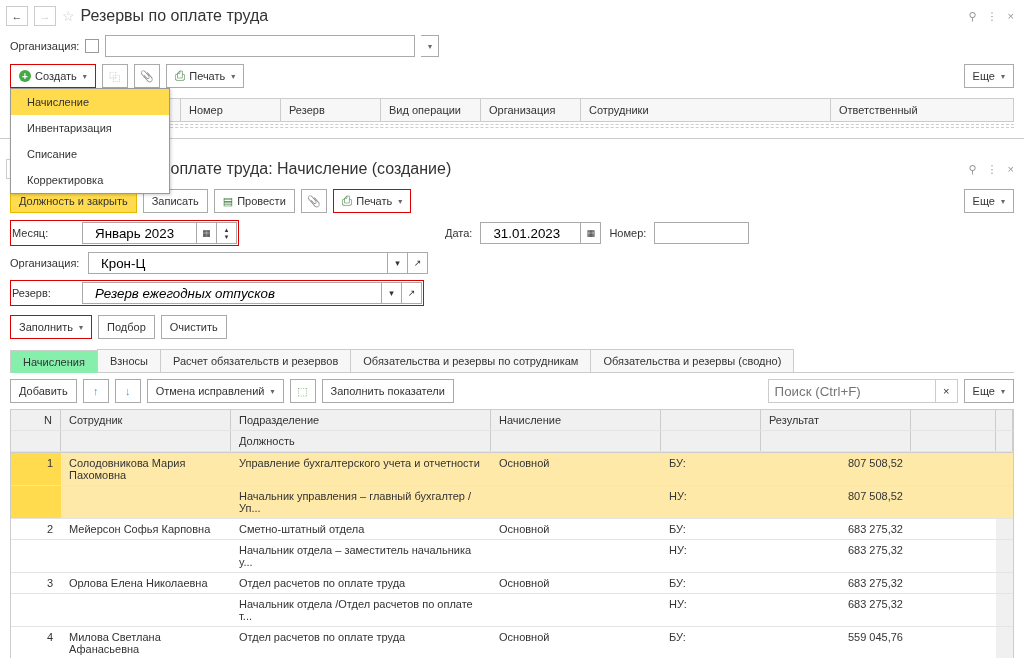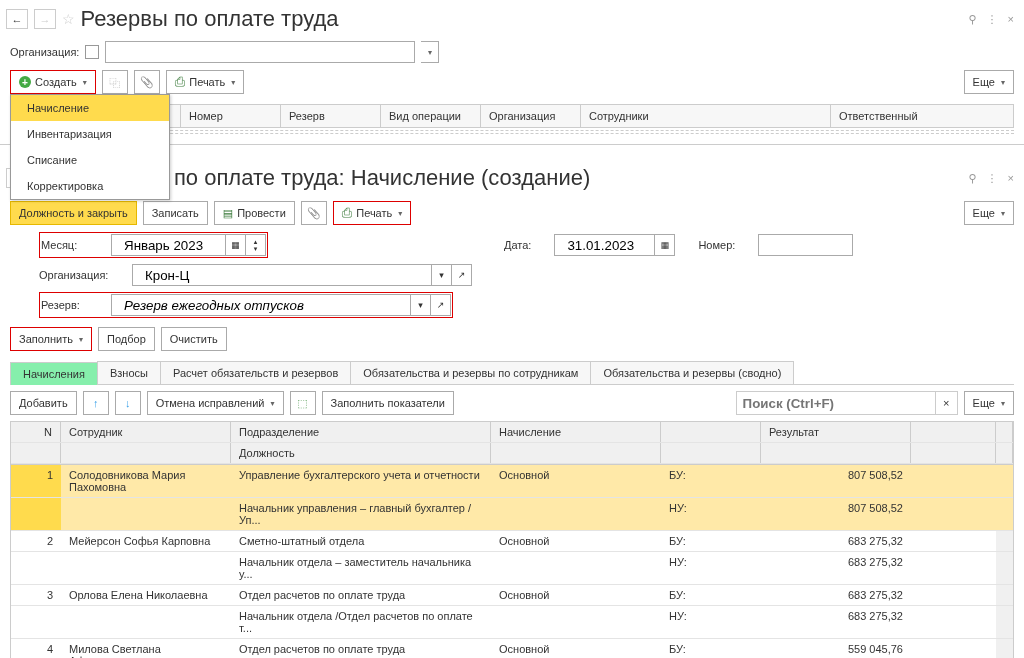--- a/index.html
+++ b/index.html
@@ -2,53 +2,53 @@
 <html><head>
 <meta charset="utf-8">
 <style>
 * { box-sizing: border-box; margin: 0; padding: 0; }
 body { font-family: Arial, sans-serif; font-size: 11px; color: #333; background: #fff; user-select: none; }
 .window { border-bottom: 1px solid #ccc; padding-bottom: 8px; }
 .title-bar { display: flex; align-items: center; padding: 6px 10px 6px 6px; gap: 6px; }
 .nav-btn { width: 22px; height: 20px; border: 1px solid #ccc; background: #fff; display: inline-flex; align-items: center; justify-content: center; cursor: pointer; font-size: 11px; }
 .nav-btn.disabled { color: #ccc; }
 .star-icon { font-size: 14px; color: #ccc; cursor: pointer; }
-.title-text { font-size: 22px; color: #333; }
+.title-text { font-size: 16px; color: #333; }
 .title-actions { margin-left: auto; display: flex; gap: 10px; color: #999; }
 .title-actions span { cursor: pointer; }
 .row { display: flex; align-items: center; padding: 3px 10px; gap: 6px; }
 .label { color: #333; }
 .checkbox { width: 14px; height: 14px; border: 1px solid #999; }
 .input-field { height: 22px; border: 1px solid #aaa; background: #fff; padding: 0 4px; }
 .dropdown-indicator { width: 18px; height: 22px; border: 1px solid #aaa; border-left: none; display: inline-flex; align-items: center; justify-content: center; font-size: 8px; color: #666; cursor: pointer; }
 .toolbar { display: flex; align-items: center; gap: 6px; padding: 4px 10px; position: relative; }
 .btn { height: 24px; border: 1px solid #aaa; background: #fff; padding: 0 8px; display: inline-flex; align-items: center; gap: 4px; cursor: pointer; font-size: 11px; }
 .btn-icon-only { width: 26px; padding: 0; justify-content: center; }
 .btn-yellow { background: #ffdb4d; border-color: #e6b800; }
 .btn-red-outline { border: 1.5px solid #d00; }
 .dropdown-arrow { font-size: 8px; color: #666; margin-left: 2px; }
 .more-btn { margin-left: auto; }
 .dropdown-menu { position: absolute; top: 28px; left: 10px; width: 160px; background: #fff; border: 1px solid #999; box-shadow: 1px 1px 3px rgba(0,0,0,0.2); z-index: 10; }
 .dropdown-item { padding: 7px 16px; cursor: pointer; }
 .dropdown-item.active { background: #ffdb4d; }
 .table-header { display: flex; border: 1px solid #ccc; background: #f7f7f7; margin: 6px 10px 0; }
 .th { padding: 5px 8px; border-right: 1px solid #ccc; font-size: 11px; }
 .dotted-line { border-top: 1px dashed #ccc; margin: 2px 10px; }
-.form-row { display: flex; align-items: center; padding: 3px 10px; gap: 23px; margin-left: 29px; }
+.form-row { display: flex; align-items: center; padding: 3px 10px; gap: 8px; }
 .form-label { width: 70px; color: #333; padding: 3px 0; }
 .form-input-group { display: flex; align-items: center; }
 .form-input { height: 22px; border: 1px solid #aaa; padding: 0 12px; background: #fff; }
 .input-btn { width: 20px; height: 22px; border: 1px solid #aaa; border-left: none; display: inline-flex; align-items: center; justify-content: center; font-size: 9px; cursor: pointer; background: #fff; }
 .red-box { border: 1.5px solid #d00; padding: 1px; }
 .tabs { display: flex; border-bottom: 1px solid #ccc; margin: 6px 10px 0; }
 .tab { padding: 5px 12px; border: 1px solid #ccc; border-bottom: none; background: #f7f7f7; cursor: pointer; margin-right: -1px; }
 .tab.active { background: #86efac; position: relative; top: 1px; }
 .sub-toolbar { display: flex; align-items: center; gap: 6px; padding: 6px 10px; }
 .search-box { margin-left: auto; display: flex; }
-.search-input { width: 200px; height: 24px; border: 1px solid #ccc; padding: 0 6px; color: #bbb; font-weight: bold; }
+.search-input { width: 168px; height: 24px; border: 1px solid #ccc; padding: 0 6px; color: #bbb; }
 .search-x { width: 22px; height: 24px; border: 1px solid #ccc; border-left: none; display: inline-flex; align-items: center; justify-content: center; cursor: pointer; }
 .grid { margin: 0 10px; border: 1px solid #ccc; }
 .grid-row { display: flex; border-bottom: 1px solid #e4e4e4; }
 .grid-header .grid-cell { background: #f0f0f0; border-right: 1px solid #ccc; }
 .grid-header { border-bottom: 1px solid #ccc; }
 .grid-cell { padding: 4px 8px; font-size: 11px; }
 .grid-row.selected .grid-cell { background: #ffe9a8; }
 .grid-row.selected .num-cell { background: #ffdb4d; }
 .num-col { width: 50px; text-align: right; }
 .emp-col { width: 170px; }

